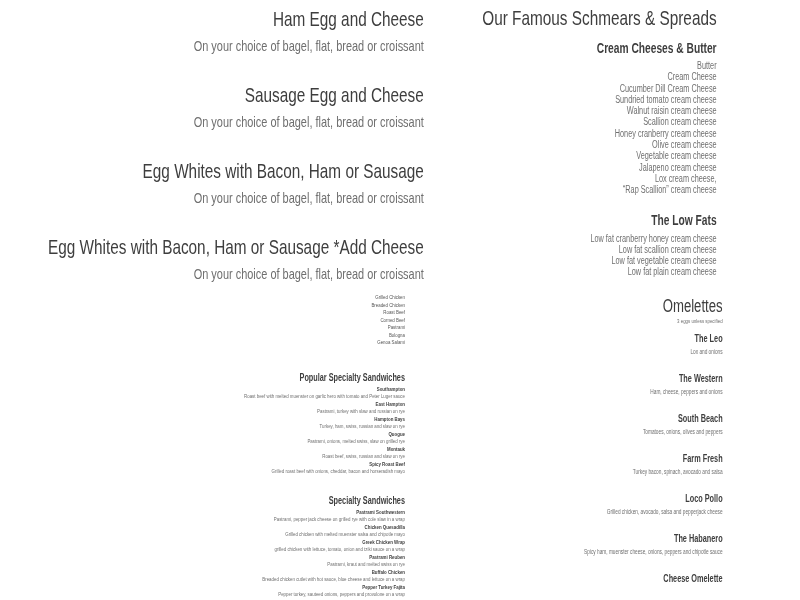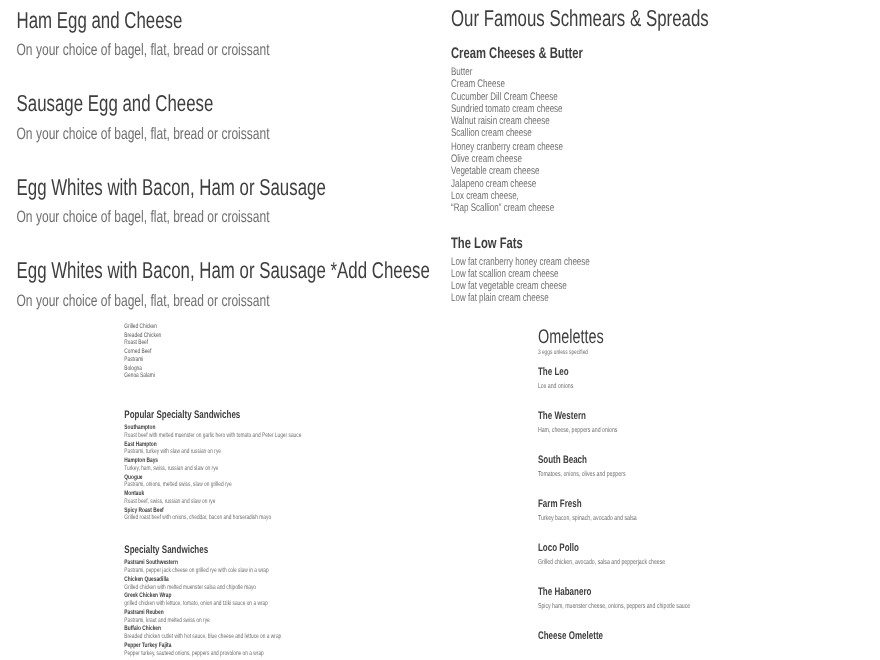--- a/index.html
+++ b/index.html
@@ -1,18 +1,18 @@
 <!DOCTYPE html>
 <html><head>
 <meta charset="utf-8">
 <style>
   * { margin:0; padding:0; box-sizing:border-box; }
   html,body { width:800px; height:600px; background:#ffffff; overflow:hidden; }
   body { font-family:"Liberation Sans", sans-serif; color:#3e3e3e; position:relative; }
-  .page { position:relative; width:676px; height:600px; background:#ffffff; }
+  .page { position:relative; width:676px; height:600px; background:#ffffff;text-align:right; }
   .abs { position:absolute; }
   
   .cond { transform:scaleX(0.73); transform-origin:0 0; white-space:nowrap; }
 
   
   #breakfast { left:15px; top:5px; width:560px; }
   .bgroup { margin-bottom:25px; }
   .big-heading { font-size:21px; line-height:27px; font-weight:400; color:#3e3e3e; margin-bottom:4px; }
   .big-sub { font-size:15px; line-height:20px; color:#6f6f6f; }
 

